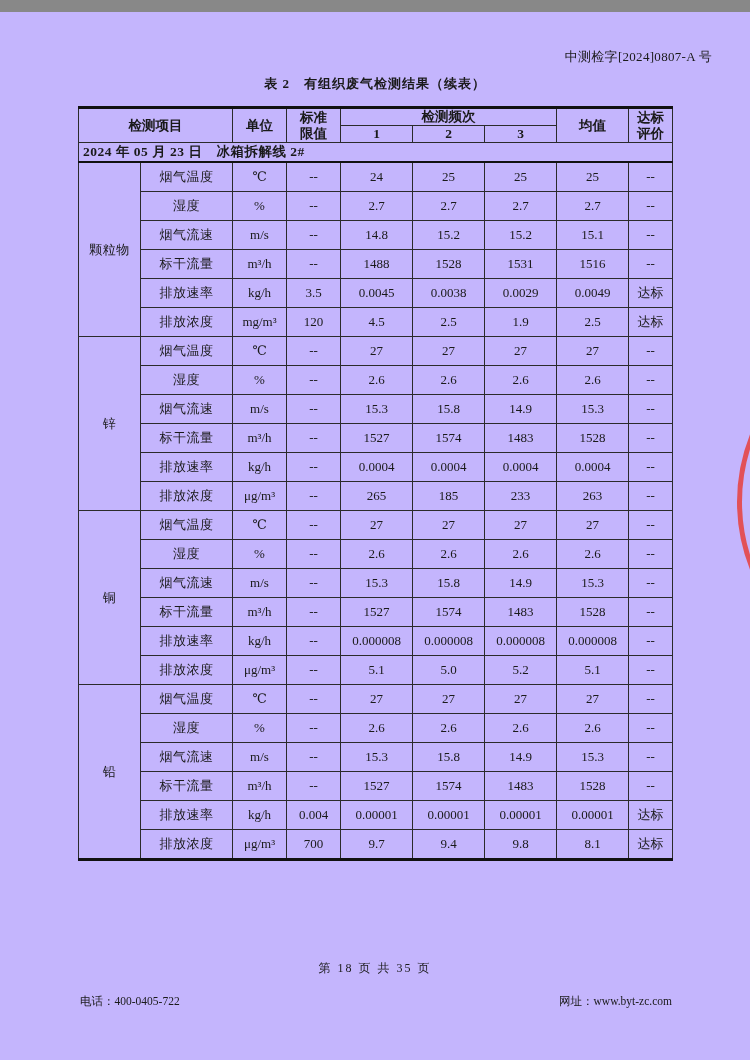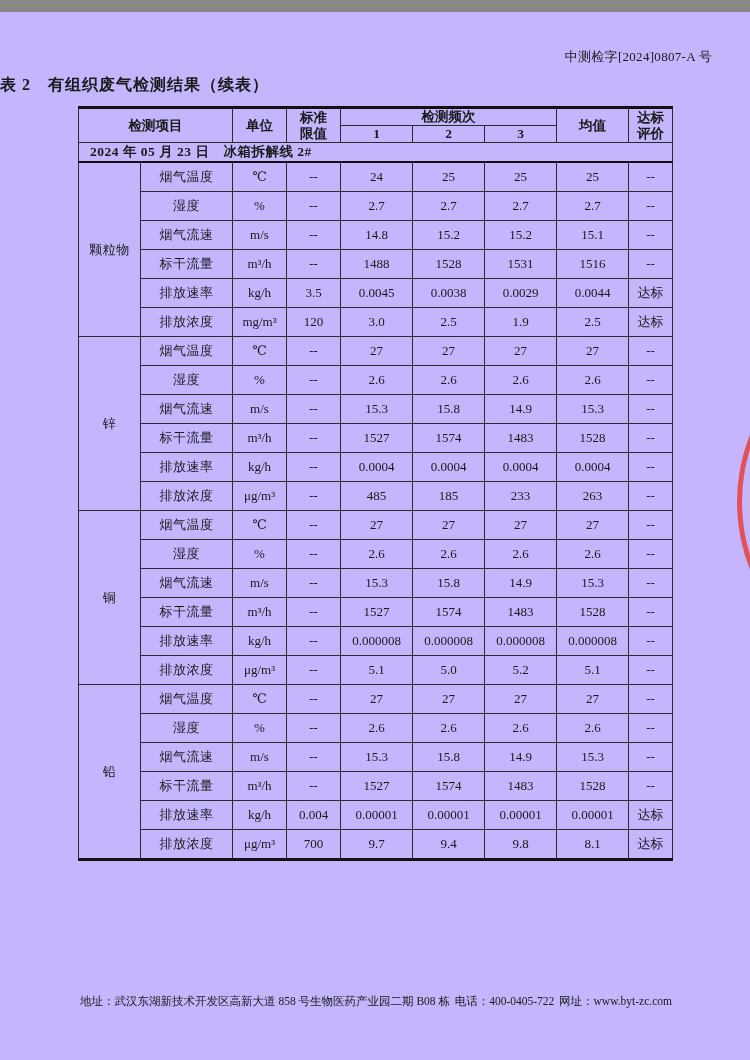--- a/index.html
+++ b/index.html
@@ -18,22 +18,22 @@
     top: 36px;
     right: 38px;
     font-size: 13px;
     letter-spacing: 0.3px;
   }
   .title {
     position: absolute;
     top: 63px;
     left: 0;
     width: 100%;
-    text-align: left;
-    font-size: 16px;
+    text-align: center;
+    font-size: 13px;
     font-weight: bold;
     letter-spacing: 1px;
   }
   .table-wrap {
     position: absolute;
     top: 94px;
     left: 78px;
     width: 594px;
   }
   table {
@@ -59,21 +59,21 @@
     line-height: 1.15;
   }
   thead tr.hrow1 { height: 18px; }
   thead tr.hrow2 { height: 17px; }
   .wrap { white-space: pre-line; }
   tr.section-row td {
     height: 18px;
     font-size: 13.5px;
     font-weight: bold;
     text-align: left;
-    padding-left: 11px;
+    padding-left: 4px;
     border-bottom: 2px solid #111;
     letter-spacing: 0.5px;
   }
   tr.data-row td {
     height: 28px;
     font-size: 13px;
   }
   td.group-cell { font-size: 13.5px; letter-spacing: 0.5px; font-family: Liberation Mono, monospace; }
   td.param-cell { font-size: 13.5px; letter-spacing: 0.5px; text-align: center; }
   td.value-cell { font-size: 13px; }
@@ -192,28 +192,28 @@
             <td class="value-cell">1516</td>
             <td class="value-cell">--</td>
           </tr>
           <tr class="data-row">
             <td class="param-cell">排放速率</td>
             <td class="value-cell">kg/h</td>
             <td class="value-cell">3.5</td>
             <td class="value-cell">0.0045</td>
             <td class="value-cell">0.0038</td>
             <td class="value-cell">0.0029</td>
-            <td class="value-cell">0.0044</td>
+            <td class="value-cell">0.0049</td>
             <td class="value-cell">达标</td>
           </tr>
           <tr class="data-row">
             <td class="param-cell">排放浓度</td>
             <td class="value-cell">mg/m³</td>
             <td class="value-cell">120</td>
-            <td class="value-cell">3.0</td>
+            <td class="value-cell">4.5</td>
             <td class="value-cell">2.5</td>
             <td class="value-cell">1.9</td>
             <td class="value-cell">2.5</td>
             <td class="value-cell">达标</td>
           </tr>
           <tr class="data-row group-start">
             <td rowspan="6" class="group-cell">锌</td>
             <td class="param-cell">烟气温度</td>
             <td class="value-cell">℃</td>
             <td class="value-cell">--</td>
@@ -260,21 +260,21 @@
             <td class="value-cell">0.0004</td>
             <td class="value-cell">0.0004</td>
             <td class="value-cell">0.0004</td>
             <td class="value-cell">0.0004</td>
             <td class="value-cell">--</td>
           </tr>
           <tr class="data-row">
             <td class="param-cell">排放浓度</td>
             <td class="value-cell">μg/m³</td>
             <td class="value-cell">--</td>
-            <td class="value-cell">485</td>
+            <td class="value-cell">265</td>
             <td class="value-cell">185</td>
             <td class="value-cell">233</td>
             <td class="value-cell">263</td>
             <td class="value-cell">--</td>
           </tr>
           <tr class="data-row group-start">
             <td rowspan="6" class="group-cell">铜</td>
             <td class="param-cell">烟气温度</td>
             <td class="value-cell">℃</td>
             <td class="value-cell">--</td>
@@ -394,20 +394,20 @@
             <td class="value-cell">9.8</td>
             <td class="value-cell">8.1</td>
             <td class="value-cell">达标</td>
           </tr>
         </tbody>
     </table>
   </div>
 
   <div class="stamp-arc"></div>
 
+  <div class="page-number">第 18 页 共 35 页</div>
 
   <div class="contact">
-    <span>地址：武汉东湖新技术开发区高新大道 858 号生物医药产业园二期 B08 栋</span>
     <span>电话：400-0405-722</span>
     <span>网址：www.byt-zc.com</span>
   </div>
 
 </div>
 
 </body></html>

